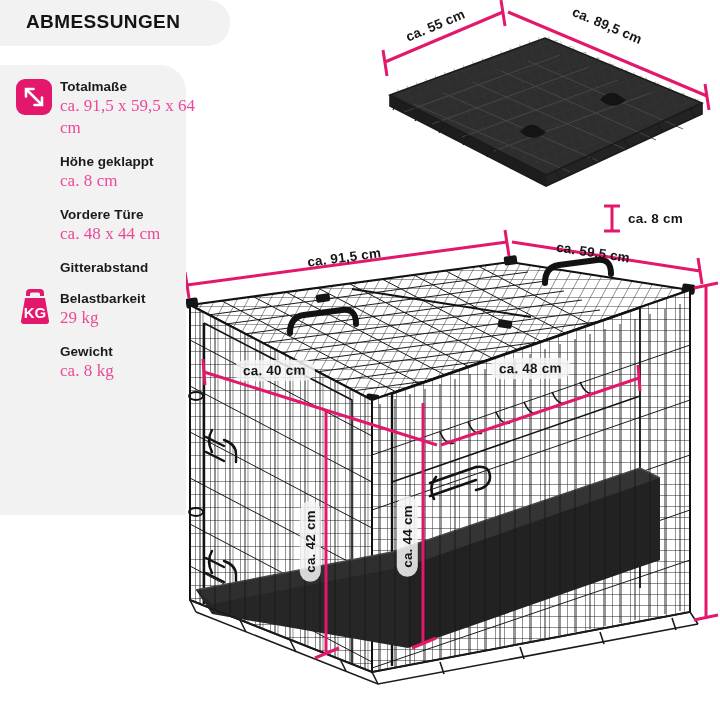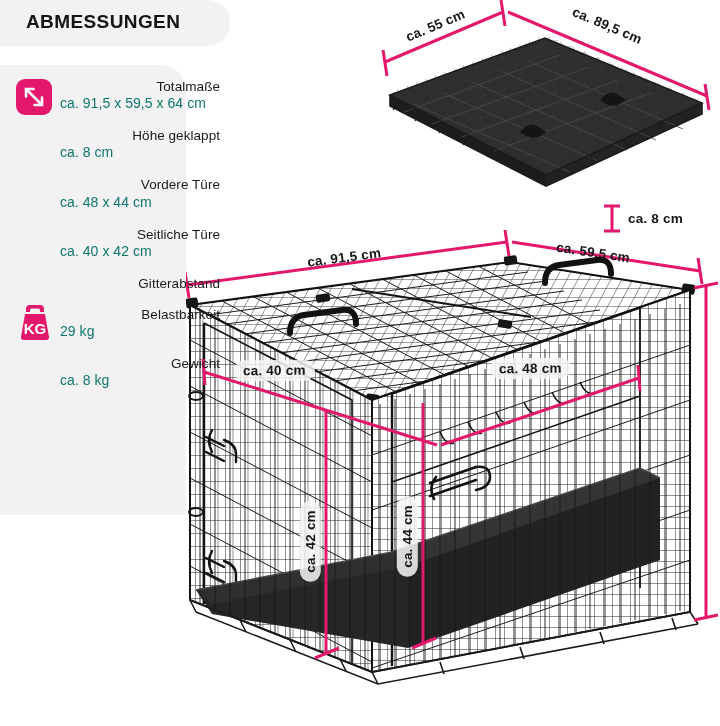--- a/index.html
+++ b/index.html
@@ -22,27 +22,27 @@
   }
 
   
   .spec-panel{
     position:absolute;left:-24px;top:65px;width:210px;height:450px;
     background:#f2f2f2;border-radius:0 26px 0 0;
   }
   .spec-list{position:absolute;left:60px;top:78px;width:160px;}
   .spec-item{position:relative;margin-bottom:14px;}
   .spec-label{
-    font-size:13.5px;font-weight:normal;color:#1a1a1a;line-height:1.28;
+    font-size:13.5px;font-weight:bold;color:#1a1a1a;line-height:1.28;
     letter-spacing:.05px;
-    text-align:right;
   }
   .spec-value{
-    font-size:14px;font-weight:normal;color:#0f766e;line-height:1.28;
+    font-size:17px;font-weight:normal;color:#ec4899;line-height:1.28;
     letter-spacing:.05px;
+    font-family:Liberation Serif, serif;
   }
 
   
   .icon-arrow{
     position:absolute;left:-44px;top:1px;width:36px;height:36px;
     background:#e3186c;border-radius:9px;
   }
   .icon-kg{position:absolute;left:-44px;top:-4px;width:38px;height:40px;}
 
   
@@ -376,24 +376,20 @@
       <div class="spec-label">Höhe geklappt</div>
       <div class="spec-value">ca. 8 cm</div>
     </div>
 
 
     <div class="spec-item">
       <div class="spec-label">Vordere Türe</div>
       <div class="spec-value">ca. 48 x 44 cm</div>
     </div>
 
-    <div class="spec-item">
-      <div class="spec-label">Seitliche Türe</div>
-      <div class="spec-value">ca. 40 x 42 cm</div>
-    </div>
 
 
     <div class="spec-item">
       <div class="spec-label">Gitterabstand</div>
     </div>
 
     <div class="spec-item">
       <div class="icon-kg">
         <svg width="38" height="40" viewBox="0 0 38 40">
           <path d="M14 3 h10 a4 4 0 0 1 4 4 v3 h-4 v-2 a1.5 1.5 0 0 0 -1.5 -1.5 h-7 A1.5 1.5 0 0 0 14 8 v2 h-4 V7 a4 4 0 0 1 4 -4 z" fill="#e3186c"></path>

